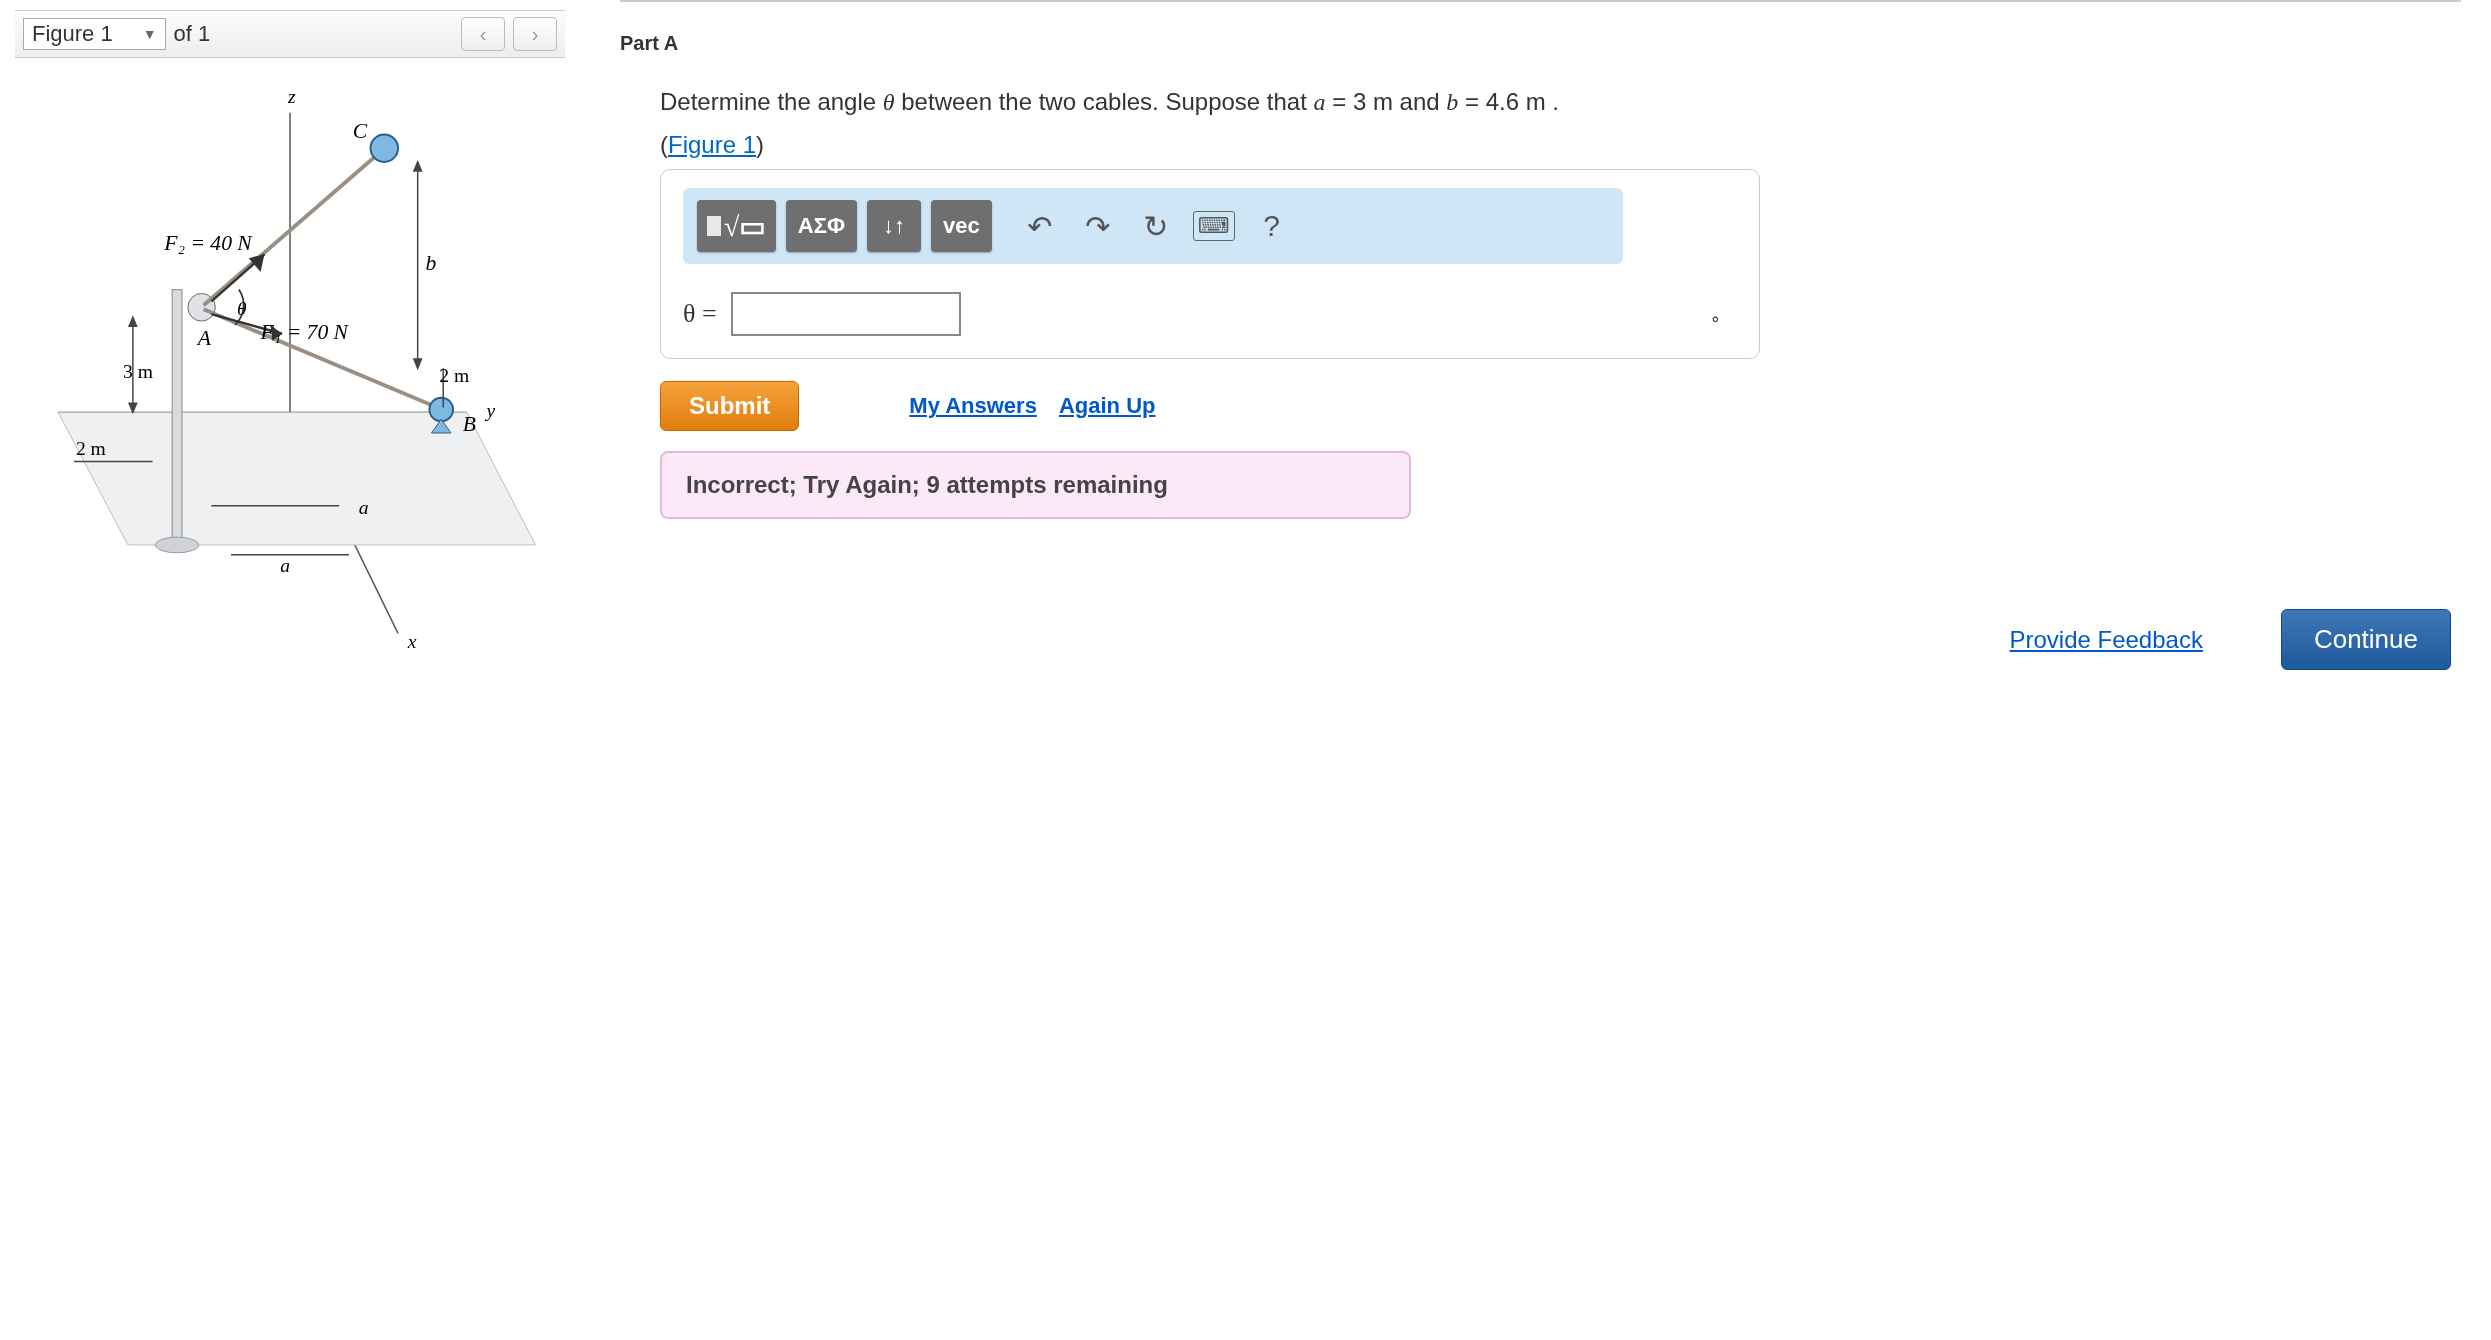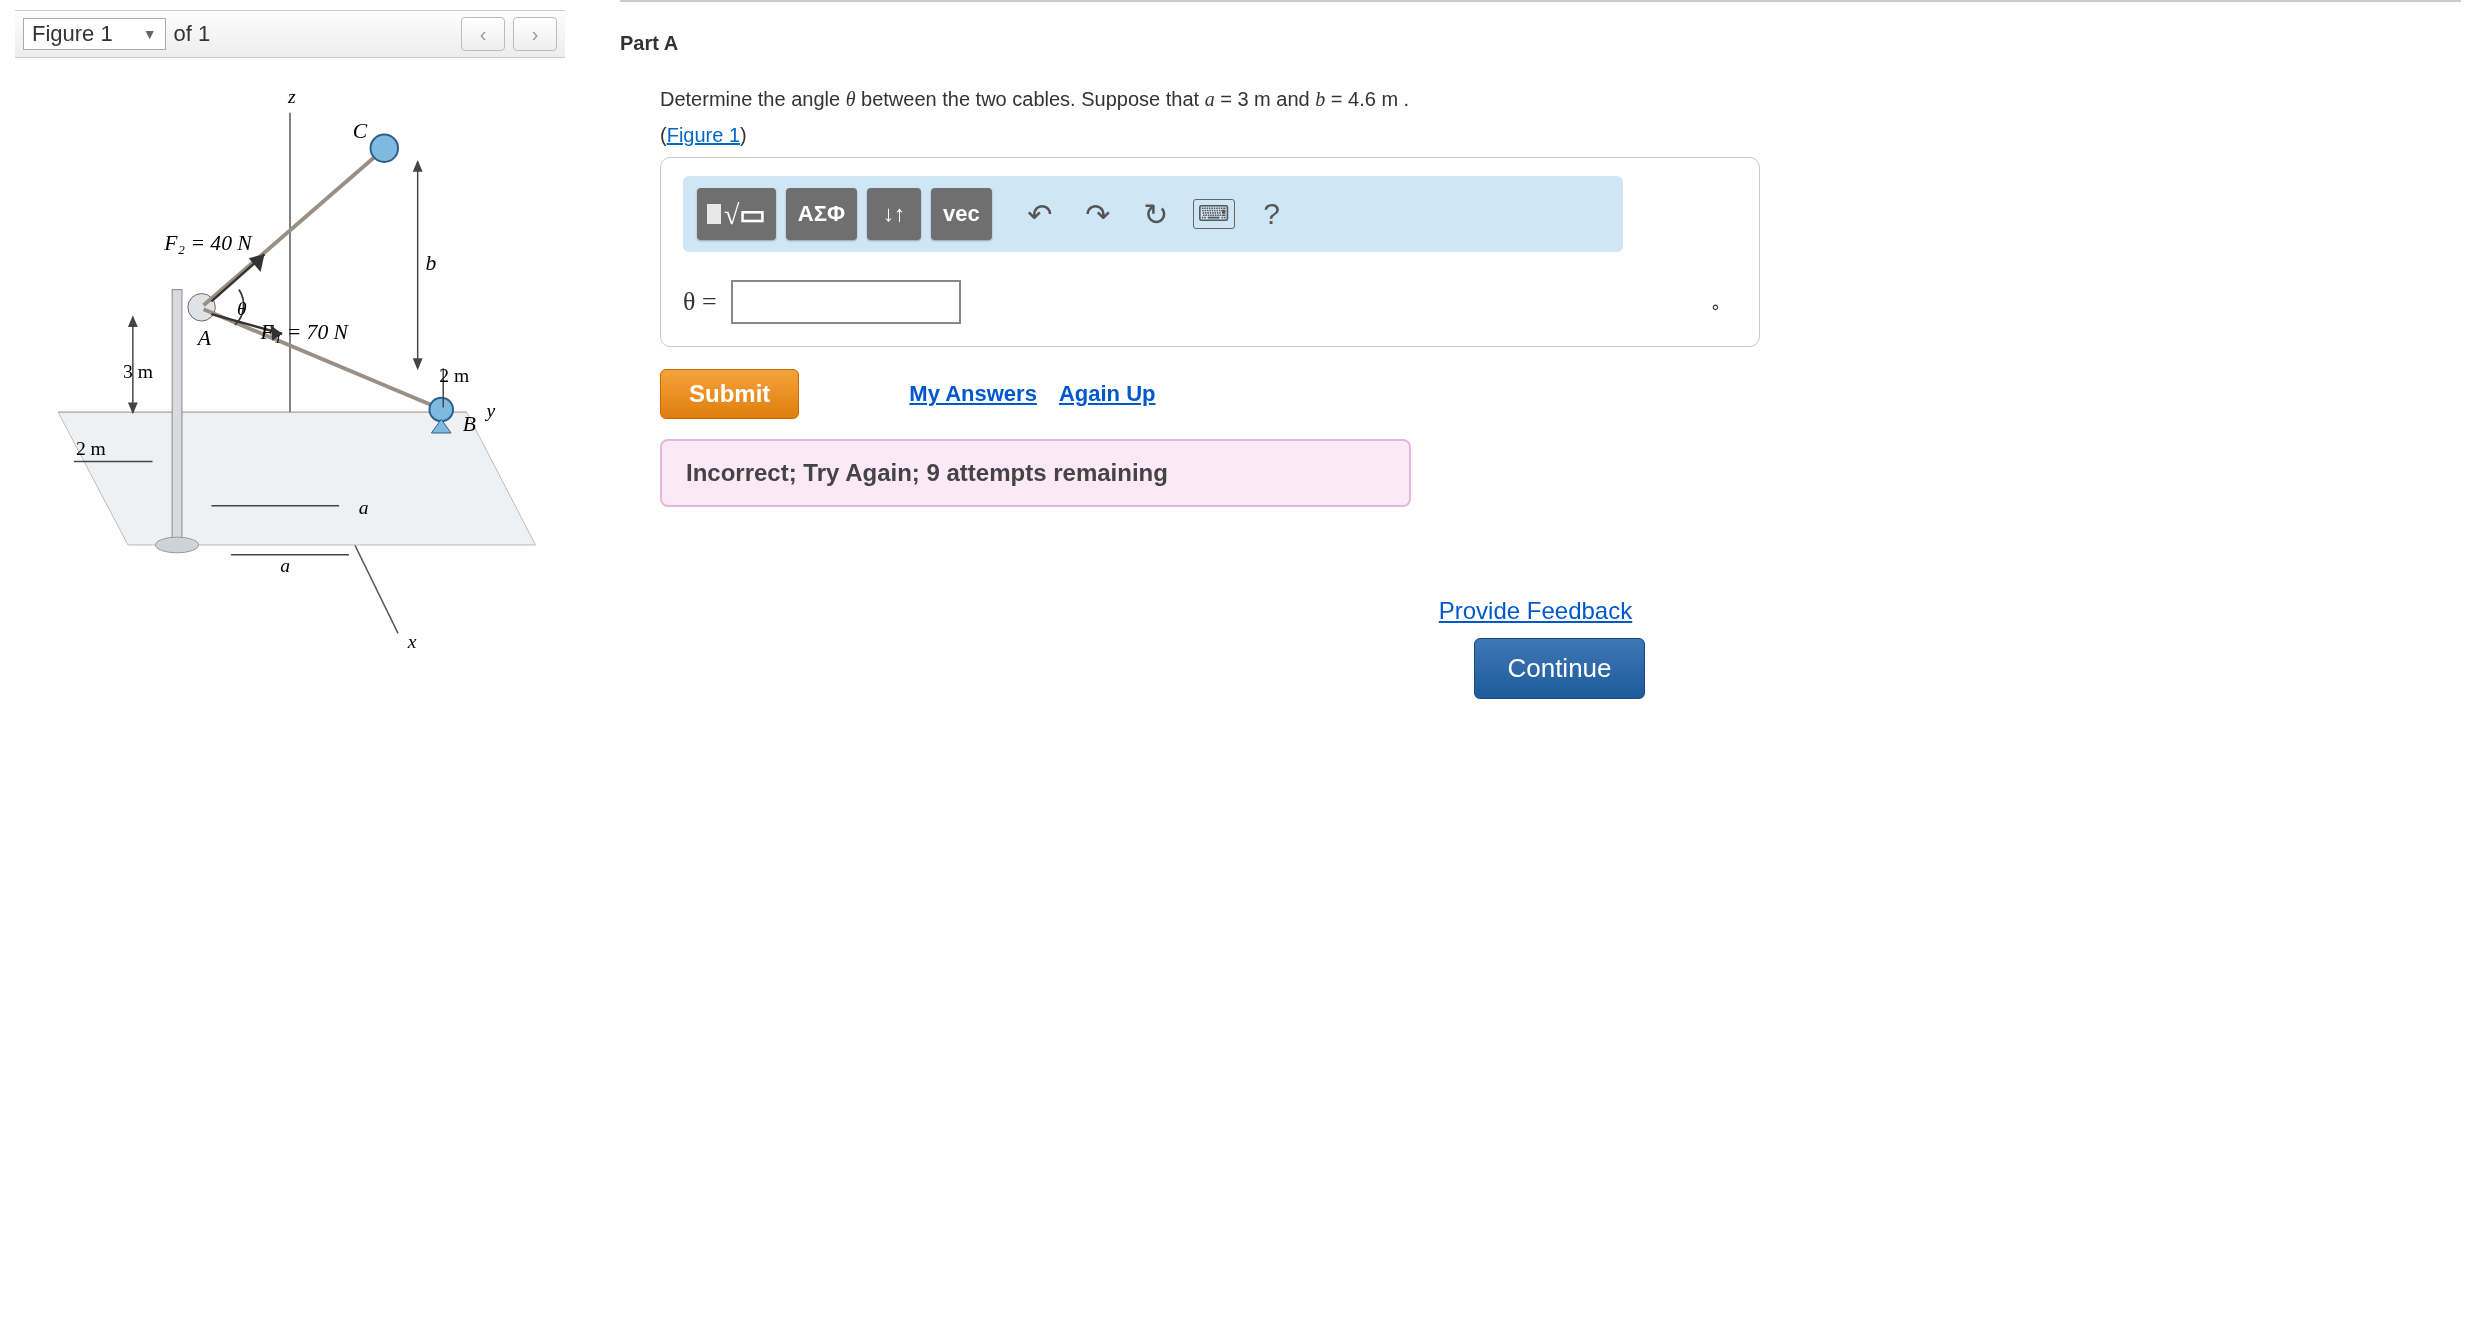--- a/index.html
+++ b/index.html
@@ -32,21 +32,21 @@
     font-size: 20px;
   }
   .figure-area {
     width: 100%; height: 620px; position: relative;
     font-family: "Times New Roman", serif;
   }
   .figure-area svg { width: 100%; height: 100%; }
   .hr-top { border: none; border-top: 2px solid #ccc; margin-bottom: 30px; }
   .part-title { font-size: 20px; font-weight: bold; margin-bottom: 30px; }
   .prompt-block { padding-left: 40px; }
-  .prompt-text { font-size: 20px; line-height: 1.4; margin-bottom: 8px; }
+  .prompt-text { font-size: 24px; line-height: 1.4; margin-bottom: 8px; }
   .prompt-text .it { font-style: italic; font-family: "Times New Roman", serif; }
   .fig-link { color: #0067c5; text-decoration: underline; cursor: pointer; }
   .instr { font-weight: bold; margin: 14px 0 24px; font-size: 24px; }
   .answer-box {
     border: 1px solid #c9c9c9; border-radius: 10px;
     padding: 18px 22px 22px; width: 1100px;
     position: relative;
   }
   .toolbar {
     background: #cfe6f7; border-radius: 6px; padding: 12px 14px;
@@ -80,21 +80,21 @@
     border-radius: 6px; padding: 10px 28px; font-size: 24px;
   }
   .link { color: #0058cc; text-decoration: underline; font-weight: bold; font-size: 22px; cursor: pointer; }
   .feedback-box {
     background: #fce9f8; border: 2px solid #e4b8de; border-radius: 8px;
     padding: 18px 24px; margin-top: 20px; width: 751px;
     font-size: 24px; font-weight: bold; color: #444;
   }
   .footer-row {
     display: flex; justify-content: flex-end; align-items: center;
-    gap: 13px; margin-top: 90px; padding-right: 10px; flex-direction: column;
+    gap: 30px; margin-top: 90px; padding-right: 10px;
   }
   .provide-fb { color: #0058cc; text-decoration: underline; font-size: 24px; cursor: pointer; }
   .continue-btn {
     background: linear-gradient(#3e77b5,#1e5a9c); color: #fff;
     border: 1px solid #154a85; border-radius: 6px;
     padding: 14px 32px; font-size: 26px; margin-left: 48px;
   }
   .tb-tmpl { background:#6f6f6f; display:flex; gap:3px; padding:0 10px; align-items:center;}
   .blk { width:14px; height:20px; background:#e8e8e8; }
   .rad-sym { font-family:'Times New Roman',serif; font-size:28px; color:#fff; }

